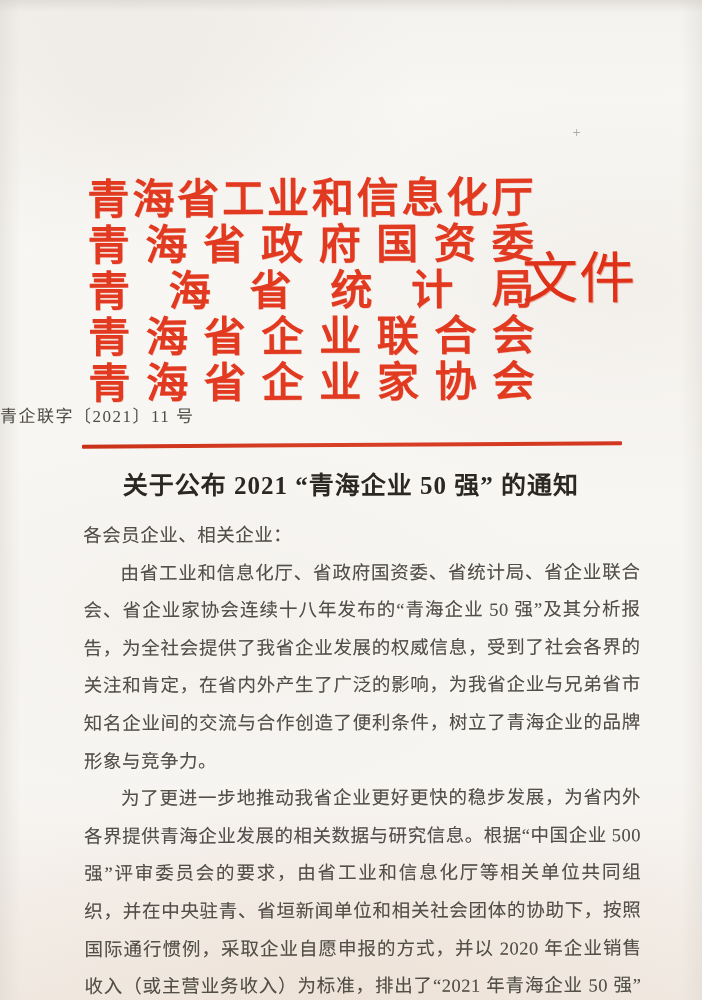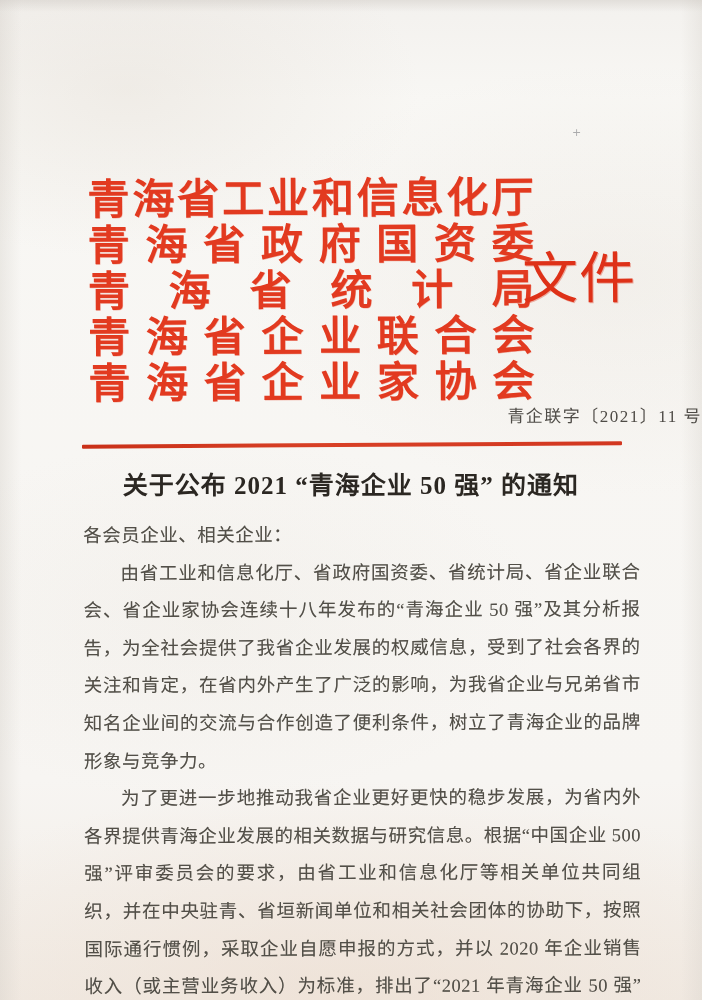--- a/index.html
+++ b/index.html
@@ -71,21 +71,21 @@
     transform: rotate(-0.4deg);
     white-space: nowrap;
   }
 
   
   .doc-number {
     position: absolute;
     left: 0;
     top: 402px;
     width: 702px;
-    text-align: right;
+    text-align: left;
     font-size: 17px;
     letter-spacing: 1.5px;
     color: #4f4c47;
   }
 
   
   .red-rule {
     position: absolute;
     left: 82px;
     top: 443px;

